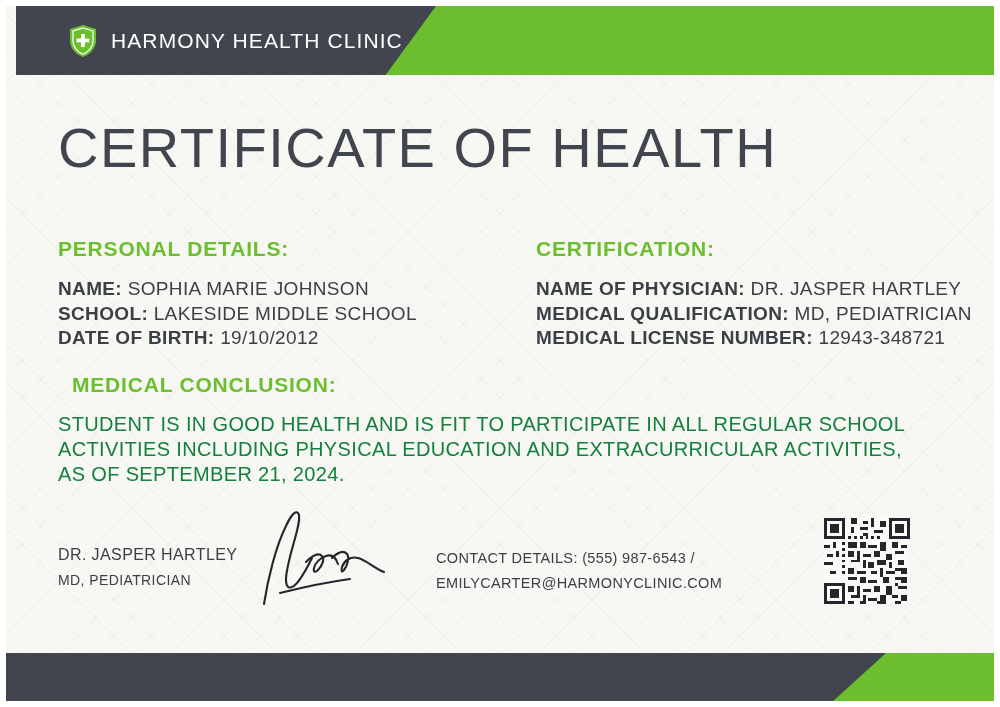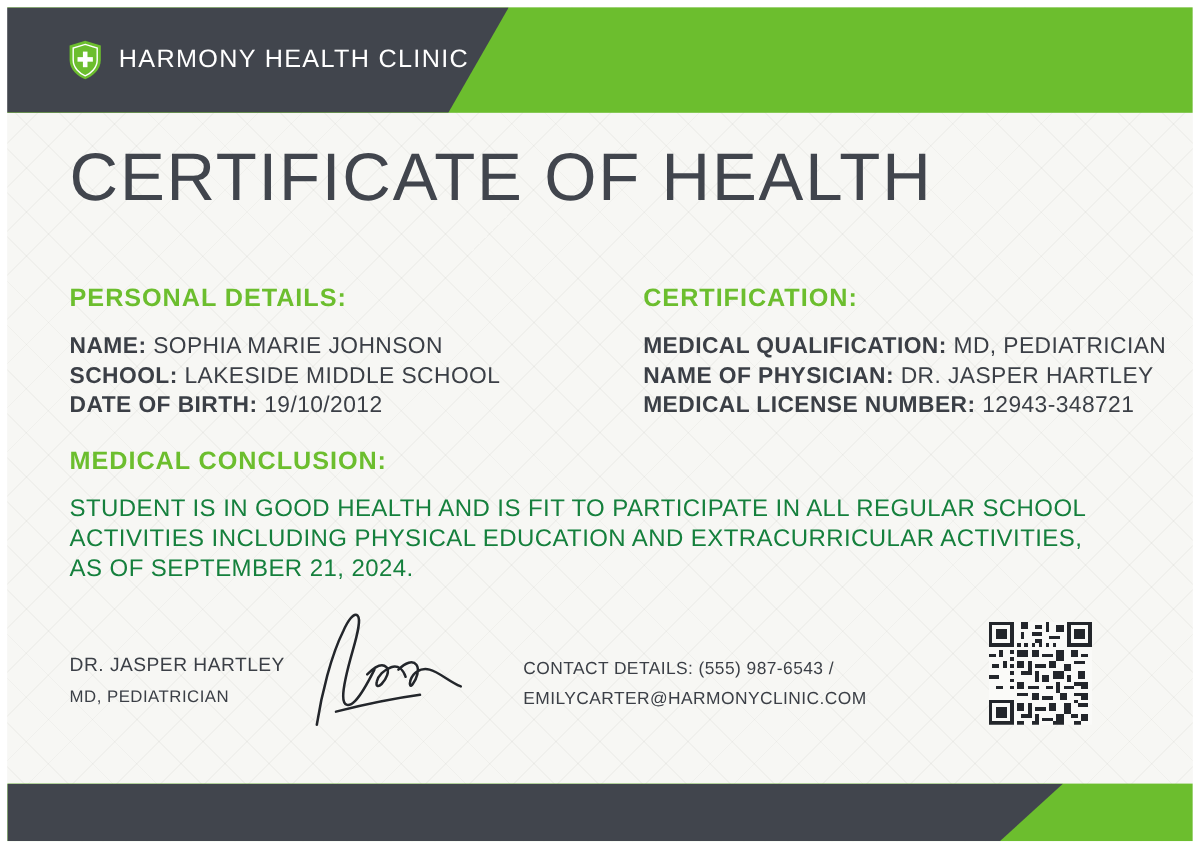--- a/index.html
+++ b/index.html
@@ -32,23 +32,23 @@
     inset: 0;
     border: 6px solid #ffffff;
     box-sizing: border-box;
     pointer-events: none;
   }
 
   
   .header {
     position: absolute;
     top: 6px;
-    left: 4px;
+    left: 16px;
     right: 6px;
-    height: 88px;
+    height: 69px;
     border-radius: 23px;
   }
   .header-green {
     position: absolute;
     inset: 0;
     background: #6cbe2e;
   }
   .header-dark {
     position: absolute;
     top: 0;
@@ -95,21 +95,21 @@
   
   .sec-head {
     position: absolute;
     color: #6cbe2e;
     font-size: 21px;
     letter-spacing: 0.8px;
     font-weight: 700;
   }
   #personal-head { left: 58px; top: 237px; }
   #certification-head { left: 536px; top: 237px; }
-  #conclusion-head { left: 58px; top: 373px; }
+  #conclusion-head { left: 72px; top: 373px; }
 
   .field-block {
     position: absolute;
     font-size: 19px;
     color: #3b3f46;
     line-height: 24.5px;
     letter-spacing: 0.35px;
   }
   #personal-fields { left: 58px; top: 277px; }
   #certification-fields { left: 536px; top: 277px; }
@@ -223,26 +223,26 @@
     </div>
     <div>
       <span class="field-label">DATE OF BIRTH: </span>
       <span>19/10/2012</span>
     </div>
   </div>
 
   <div class="sec-head" id="certification-head">CERTIFICATION:</div>
   <div class="field-block" id="certification-fields">
     <div>
+      <span class="field-label">NAME OF PHYSICIAN: </span>
+      <span>DR. JASPER HARTLEY</span>
+    </div>
+    <div>
       <span class="field-label">MEDICAL QUALIFICATION: </span>
       <span>MD, PEDIATRICIAN</span>
-    </div>
-    <div>
-      <span class="field-label">NAME OF PHYSICIAN: </span>
-      <span>DR. JASPER HARTLEY</span>
     </div>
     <div>
       <span class="field-label">MEDICAL LICENSE NUMBER: </span>
       <span>12943-348721</span>
     </div>
   </div>
 
   <div class="sec-head" id="conclusion-head">MEDICAL CONCLUSION:</div>
   <div class="conclusion-text">STUDENT IS IN GOOD HEALTH AND IS FIT TO PARTICIPATE IN ALL REGULAR SCHOOL ACTIVITIES INCLUDING PHYSICAL EDUCATION AND EXTRACURRICULAR ACTIVITIES, AS OF SEPTEMBER 21, 2024.</div>
 

